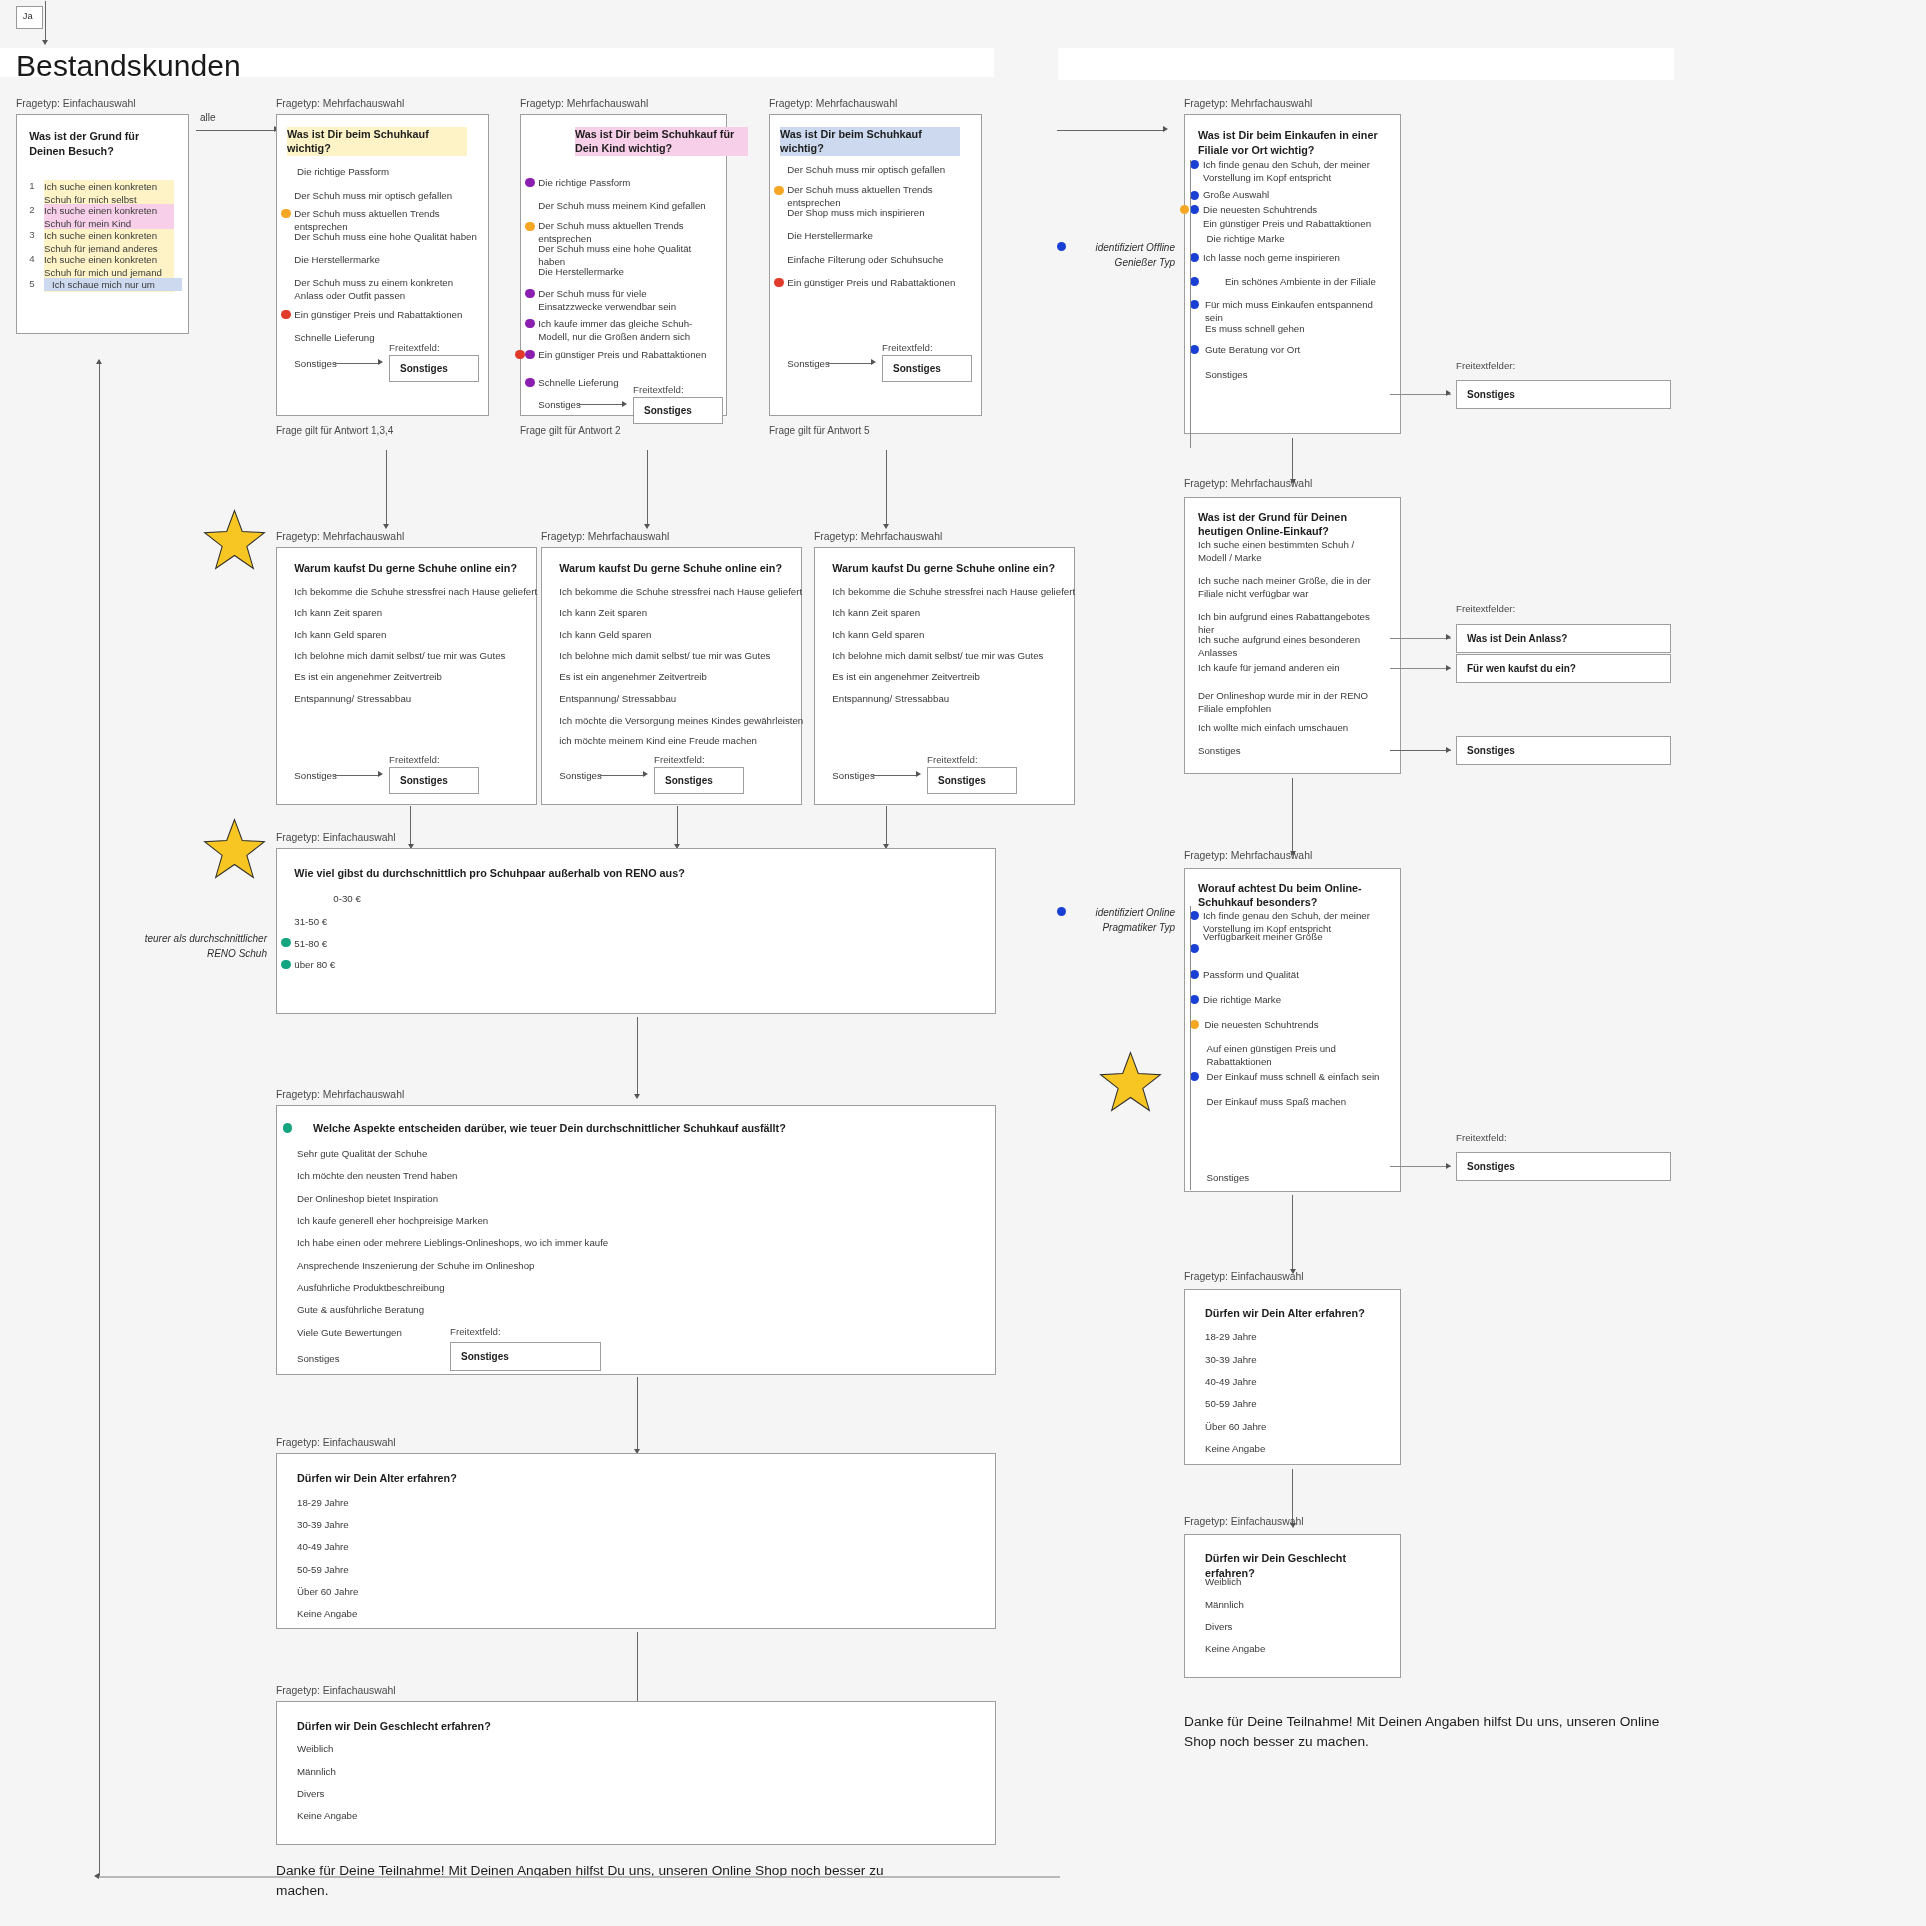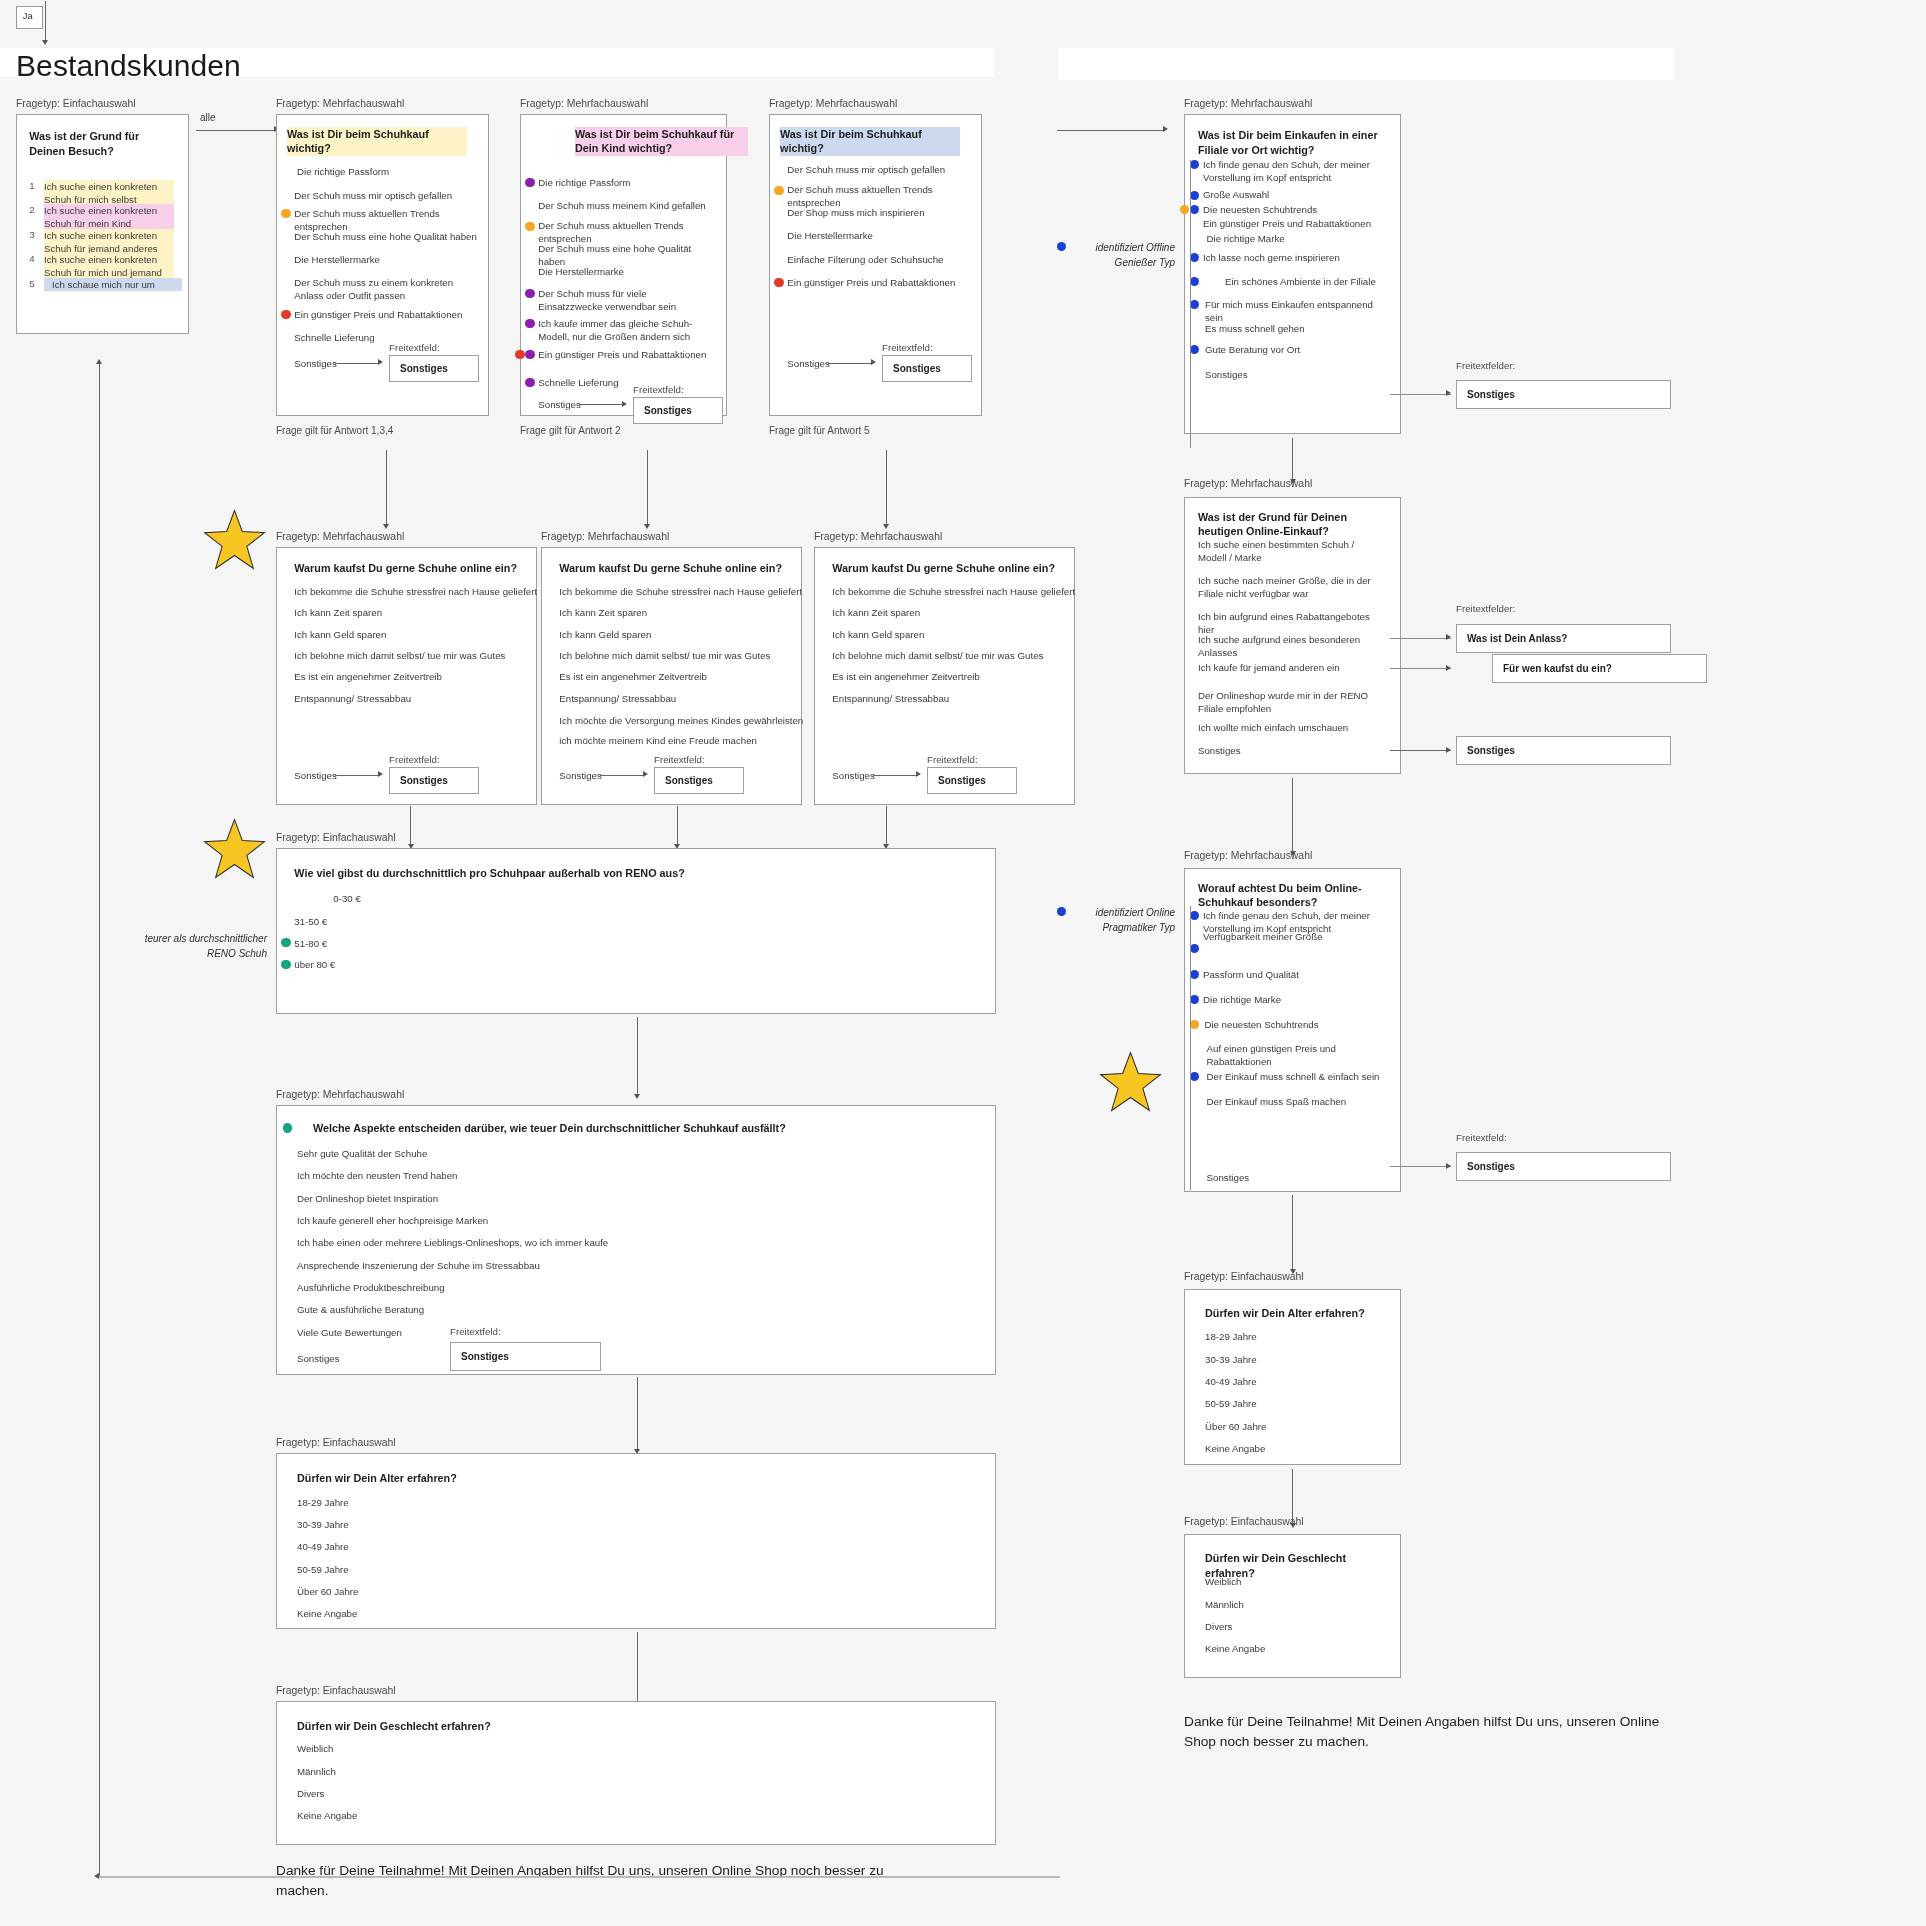--- a/index.html
+++ b/index.html
@@ -372,21 +372,21 @@
 
   <div class="qtype" style="left:276px;top:1089px;">Fragetyp: Mehrfachauswahl</div>
   <div class="card" style="left:276px;top:1105px;width:720px;height:270px;">
     <div class="dot green" style="left:5.8px;top:17.3px;"></div>
     <div class="q-title" style="left:36px;top:15px;width:662px;">Welche Aspekte entscheiden darüber, wie teuer Dein durchschnittlicher Schuhkauf ausfällt?</div>
     <div class="opt" style="left:20px;top:41px;width:648px;">Sehr gute Qualität der Schuhe</div>
     <div class="opt" style="left:20px;top:63px;width:648px;">Ich möchte den neusten Trend haben</div>
     <div class="opt" style="left:20px;top:86px;width:648px;">Der Onlineshop bietet Inspiration</div>
     <div class="opt" style="left:20px;top:108px;width:648px;">Ich kaufe generell eher hochpreisige Marken</div>
     <div class="opt" style="left:20px;top:130px;width:648px;">Ich habe einen oder mehrere Lieblings-Onlineshops, wo ich immer kaufe</div>
-    <div class="opt" style="left:20px;top:153px;width:648px;">Ansprechende Inszenierung der Schuhe im Stressabbau</div>
+    <div class="opt" style="left:20px;top:153px;width:648px;">Ansprechende Inszenierung der Schuhe im Onlineshop</div>
     <div class="opt" style="left:20px;top:175px;width:648px;">Ausführliche Produktbeschreibung</div>
     <div class="opt" style="left:20px;top:197px;width:648px;">Gute &amp; ausführliche Beratung</div>
     <div class="opt" style="left:20px;top:220px;width:216px;">Viele Gute Bewertungen</div>
     <div class="opt" style="left:20px;top:246px;width:216px;">Sonstiges</div>
 
     <div class="ft-label" style="left:173px;top:220px;">Freitextfeld:</div>
     <div class="ft-box" style="left:173px;top:236px;width:151px;height:29px;">
       <span>Sonstiges</span>
     </div>
   </div>
@@ -476,21 +476,21 @@
 
   <div class="ft-label" style="left:1456px;top:603px;">Freitextfelder:</div>
   <div class="hline thin" style="left:1390px;top:638px;width:61px;"></div>
   <div class="arrow-r" style="left:1446px;top:634px;"></div>
   <div class="ft-box" style="left:1456px;top:624px;width:215px;height:29px;">
     <span>Was ist Dein Anlass?</span>
   </div>
 
   <div class="hline thin" style="left:1390px;top:668px;width:61px;"></div>
   <div class="arrow-r" style="left:1446px;top:665px;"></div>
-  <div class="ft-box" style="left:1492px;top:654px;width:215px;height:29px;text-align:right;">
+  <div class="ft-box" style="left:1456px;top:654px;width:215px;height:29px;text-align:right;">
     <span>Für wen kaufst du ein?</span>
   </div>
 
   <div class="hline" style="left:1390px;top:750px;width:61px;"></div>
   <div class="arrow-r" style="left:1446px;top:747px;"></div>
   <div class="ft-box" style="left:1456px;top:736px;width:215px;height:29px;">
     <span>Sonstiges</span>
   </div>
 
   <div class="vline" style="left:1292px;top:778px;height:76px;"></div>

